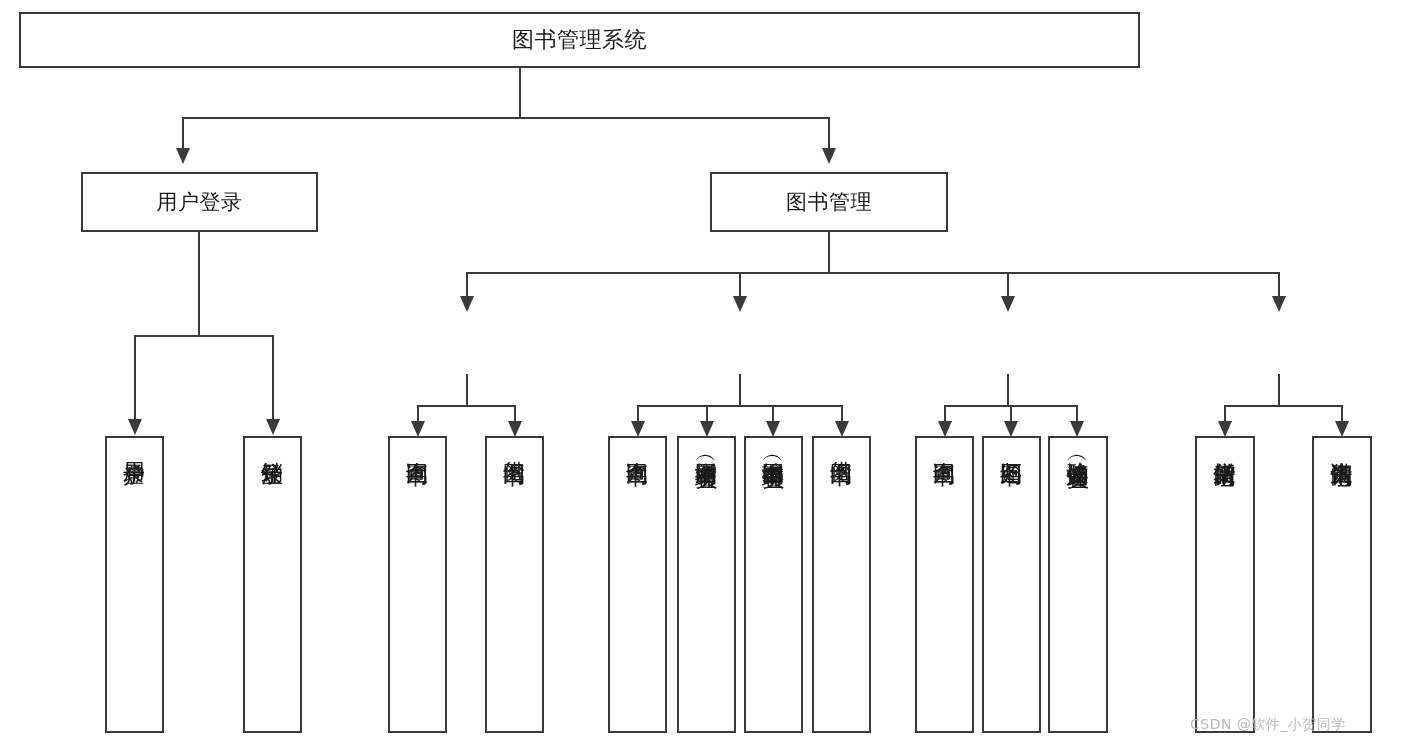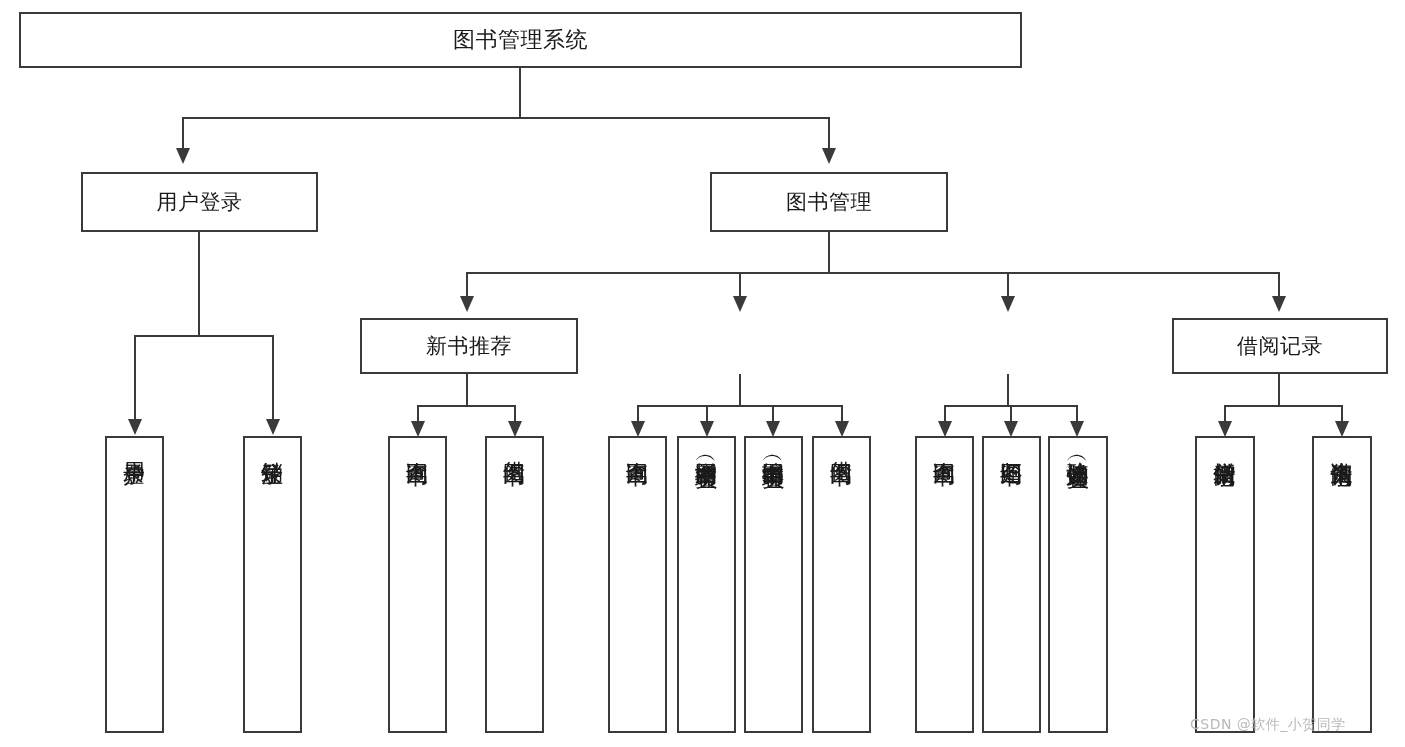--- a/index.html
+++ b/index.html
@@ -77,21 +77,21 @@
     color: #b8b8b8;
     white-space: nowrap;
     letter-spacing: 0.5px;
   }
 </style>
 </head>
 <body>
 
 <div id="canvas">
 
-  <div class="node root" style="left:19px; top:12px; width:1003px; height:56px;">
+  <div class="node root" style="left:19px; top:12px; width:1121px; height:56px;">
     <span class="node-label">图书管理系统</span>
   </div>
 
   <div class="edge v" style="left:519px; top:68px; width:2px; height:50px;"></div>
   <div class="edge h" style="left:182px; top:117px; width:648px; height:2px;"></div>
   <div class="edge v" style="left:182px; top:117px; width:2px; height:32px;"></div>
   <div class="arrow" style="left:176px; top:148px;"></div>
   <div class="edge v" style="left:828px; top:117px; width:2px; height:32px;"></div>
   <div class="arrow" style="left:822px; top:148px;"></div>
 
@@ -114,26 +114,20 @@
   <div class="edge h" style="left:466px; top:272px; width:814px; height:2px;"></div>
   <div class="edge v" style="left:466px; top:272px; width:2px; height:25px;"></div>
   <div class="arrow" style="left:460px; top:296px;"></div>
   <div class="edge v" style="left:739px; top:272px; width:2px; height:25px;"></div>
   <div class="arrow" style="left:733px; top:296px;"></div>
   <div class="edge v" style="left:1007px; top:272px; width:2px; height:25px;"></div>
   <div class="arrow" style="left:1001px; top:296px;"></div>
   <div class="edge v" style="left:1278px; top:272px; width:2px; height:25px;"></div>
   <div class="arrow" style="left:1272px; top:296px;"></div>
 
-  <div class="node level2" style="left:360px; top:318px; width:218px; height:56px;">
-    <span class="node-label">新书推荐</span>
-  </div>
-  <div class="node level2" style="left:1172px; top:318px; width:216px; height:56px;">
-    <span class="node-label">借阅记录</span>
-  </div>
 
   <div class="edge v" style="left:466px; top:374px; width:2px; height:32px;"></div>
   <div class="edge h" style="left:417px; top:405px; width:99px; height:2px;"></div>
   <div class="edge v" style="left:417px; top:405px; width:2px; height:18px;"></div>
   <div class="arrow" style="left:411px; top:421px;"></div>
   <div class="edge v" style="left:514px; top:405px; width:2px; height:18px;"></div>
   <div class="arrow" style="left:508px; top:421px;"></div>
 
   <div class="edge v" style="left:739px; top:374px; width:2px; height:32px;"></div>
   <div class="edge h" style="left:637px; top:405px; width:206px; height:2px;"></div>

